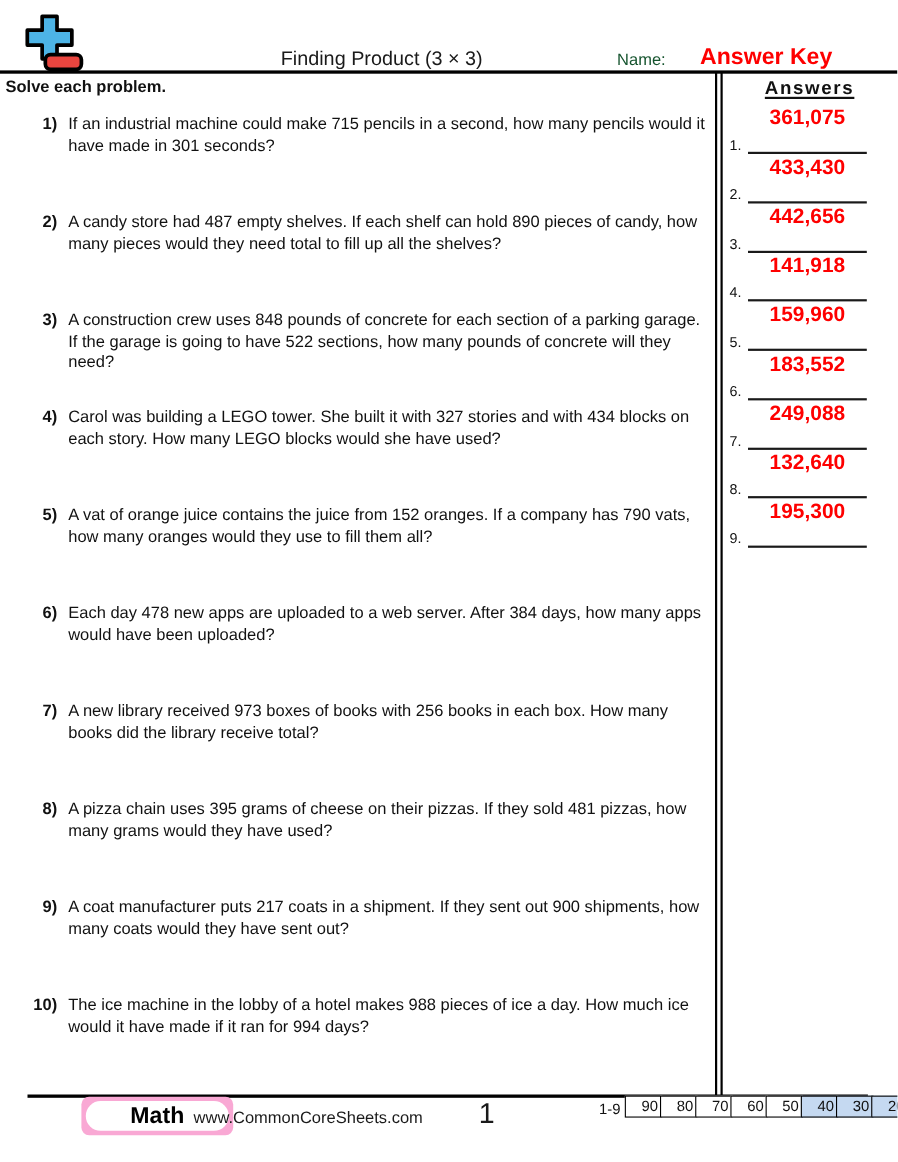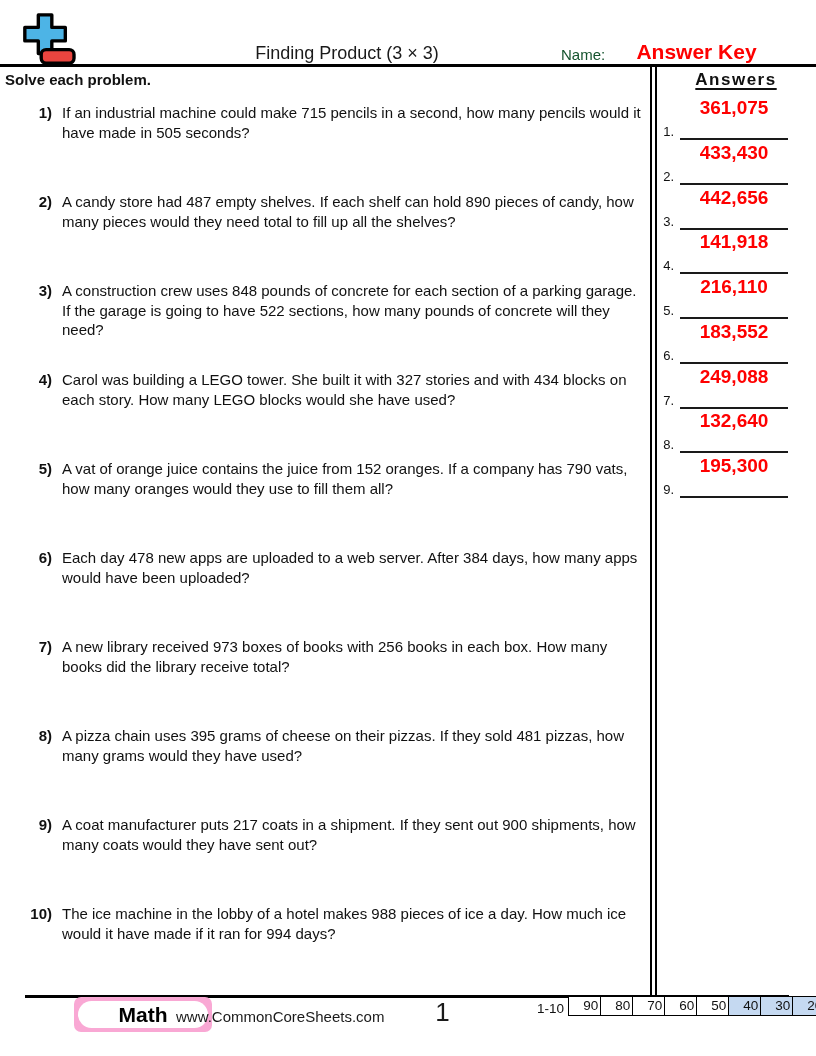--- a/index.html
+++ b/index.html
@@ -60,21 +60,21 @@
   <div class="title">Finding Product (3 × 3)</div>
   <div class="name-label">Name:</div>
   <div class="name-value">Answer Key</div>
   <div class="top-rule"></div>
   <div class="instructions">Solve each problem.</div>
 
   <div class="v-divider"></div>
 
   <div class="problem" style="top:103px">
     <span class="p-num">1)</span>
-    <span class="p-text">If an industrial machine could make 715 pencils in a second, how many pencils would it have made in 505 seconds?</span>
+    <span class="p-text">If an industrial machine could make 715 pencils in a second, how many pencils would it have made in 301 seconds?</span>
   </div>
   <div class="problem" style="top:192px">
     <span class="p-num">2)</span>
     <span class="p-text">A candy store had 487 empty shelves. If each shelf can hold 890 pieces of candy, how many pieces would they need total to fill up all the shelves?</span>
   </div>
   <div class="problem" style="top:281px">
     <span class="p-num">3)</span>
     <span class="p-text">A construction crew uses 848 pounds of concrete for each section of a parking garage. If the garage is going to have 522 sections, how many pounds of concrete will they need?</span>
   </div>
   <div class="problem" style="top:370px">
@@ -119,21 +119,21 @@
   <div class="answer-row" style="top:204px">
     <span class="a-num">3.</span>
     <span class="a-line">442,656</span>
   </div>
   <div class="answer-row" style="top:248px">
     <span class="a-num">4.</span>
     <span class="a-line">141,918</span>
   </div>
   <div class="answer-row" style="top:293px">
     <span class="a-num">5.</span>
-    <span class="a-line">216,110</span>
+    <span class="a-line">159,960</span>
   </div>
   <div class="answer-row" style="top:338px">
     <span class="a-num">6.</span>
     <span class="a-line">183,552</span>
   </div>
   <div class="answer-row" style="top:383px">
     <span class="a-num">7.</span>
     <span class="a-line">249,088</span>
   </div>
   <div class="answer-row" style="top:427px">
@@ -144,21 +144,21 @@
     <span class="a-num">9.</span>
     <span class="a-line">195,300</span>
   </div>
 
   <div class="footer-rule"></div>
   <div class="math-badge">
     <div class="math-pill">Math</div>
   </div>
   <div class="website">www.CommonCoreSheets.com</div>
   <div class="page-num">1</div>
-  <div class="score-label">1-10</div>
+  <div class="score-label">1-9</div>
   <div class="score-table">
     <div class="score-cell">90</div>
     <div class="score-cell">80</div>
     <div class="score-cell">70</div>
     <div class="score-cell">60</div>
     <div class="score-cell">50</div>
     <div class="score-cell hl">40</div>
     <div class="score-cell hl">30</div>
     <div class="score-cell hl">20</div>
     <div class="score-cell hl">10</div>

